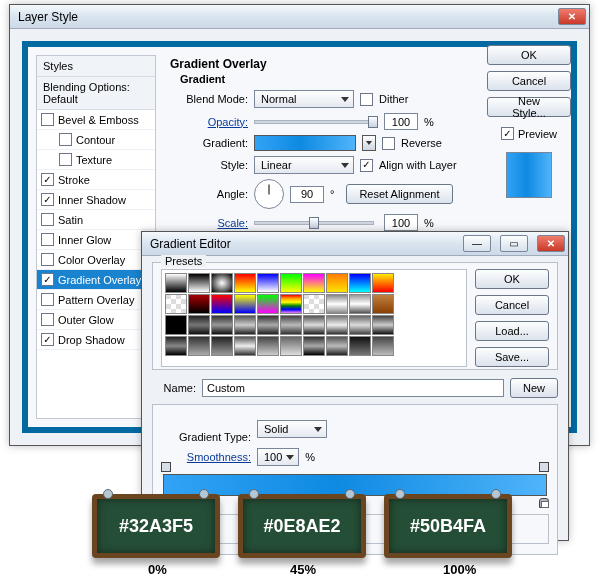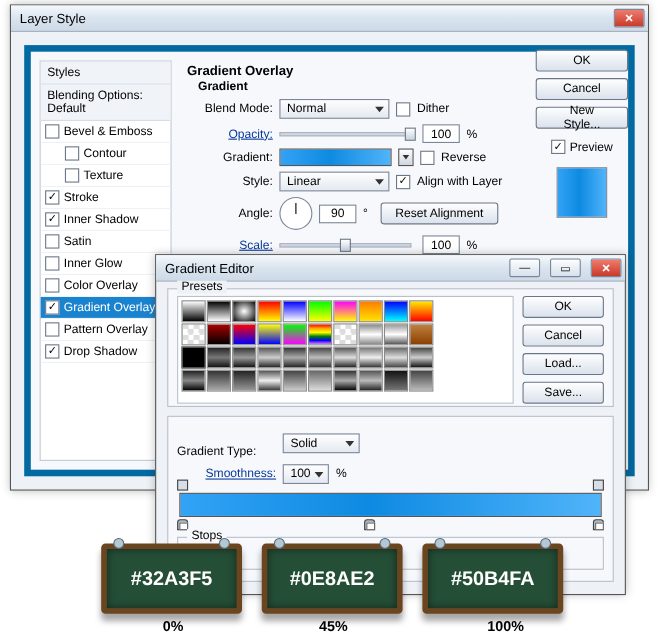--- a/index.html
+++ b/index.html
@@ -293,20 +293,24 @@
             <div class="chk"></div>
             <span>Color Overlay</span>
           </div>
           <div class="styles-row sel">
             <div class="chk on"></div>
             <span>Gradient Overlay</span>
           </div>
           <div class="styles-row">
             <div class="chk"></div>
             <span>Pattern Overlay</span>
+          </div>
+          <div class="styles-row">
+            <div class="chk"></div>
+            <span>Outer Glow</span>
           </div>
           <div class="styles-row">
             <div class="chk on"></div>
             <span>Drop Shadow</span>
           </div>
         </div>
     </div>
 
     <div class="go-area">
       <span class="sect-title">Gradient Overlay</span>
@@ -436,24 +440,31 @@
           </div>
         <div class="ge-btns">
           <div class="pbtn">OK</div>
           <div class="pbtn">Cancel</div>
           <div class="pbtn">Load...</div>
           <div class="pbtn">Save...</div>
         </div>
       </div>
     </div>
 
+    <div class="name-row">
+      <span style="width:44px;text-align:right;">Name:</span>
+      <div class="name-input">
+          <span>Custom</span>
+        </div>
+      <div class="pbtn" style="min-width:46px">New</div>
+    </div>
 
     <div class="ge-fieldset" style="padding-top:10px;">
       <div class="ctrl-row" style="margin-top:0;">
-        <span style="width:90px;text-align:left;margin-top:16px;">Gradient Type:</span>
+        <span style="width:90px;text-align:right;margin-top:16px;">Gradient Type:</span>
         <div class="sel-box">
             <span>Solid</span>
           </div>
       </div>
       <div class="ctrl-row">
         <span class="lbl" style="width:90px;">Smoothness:</span>
         <div class="sel-box" style="min-width:42px">
             <span>100</span>
           </div>
         <span>%</span>

